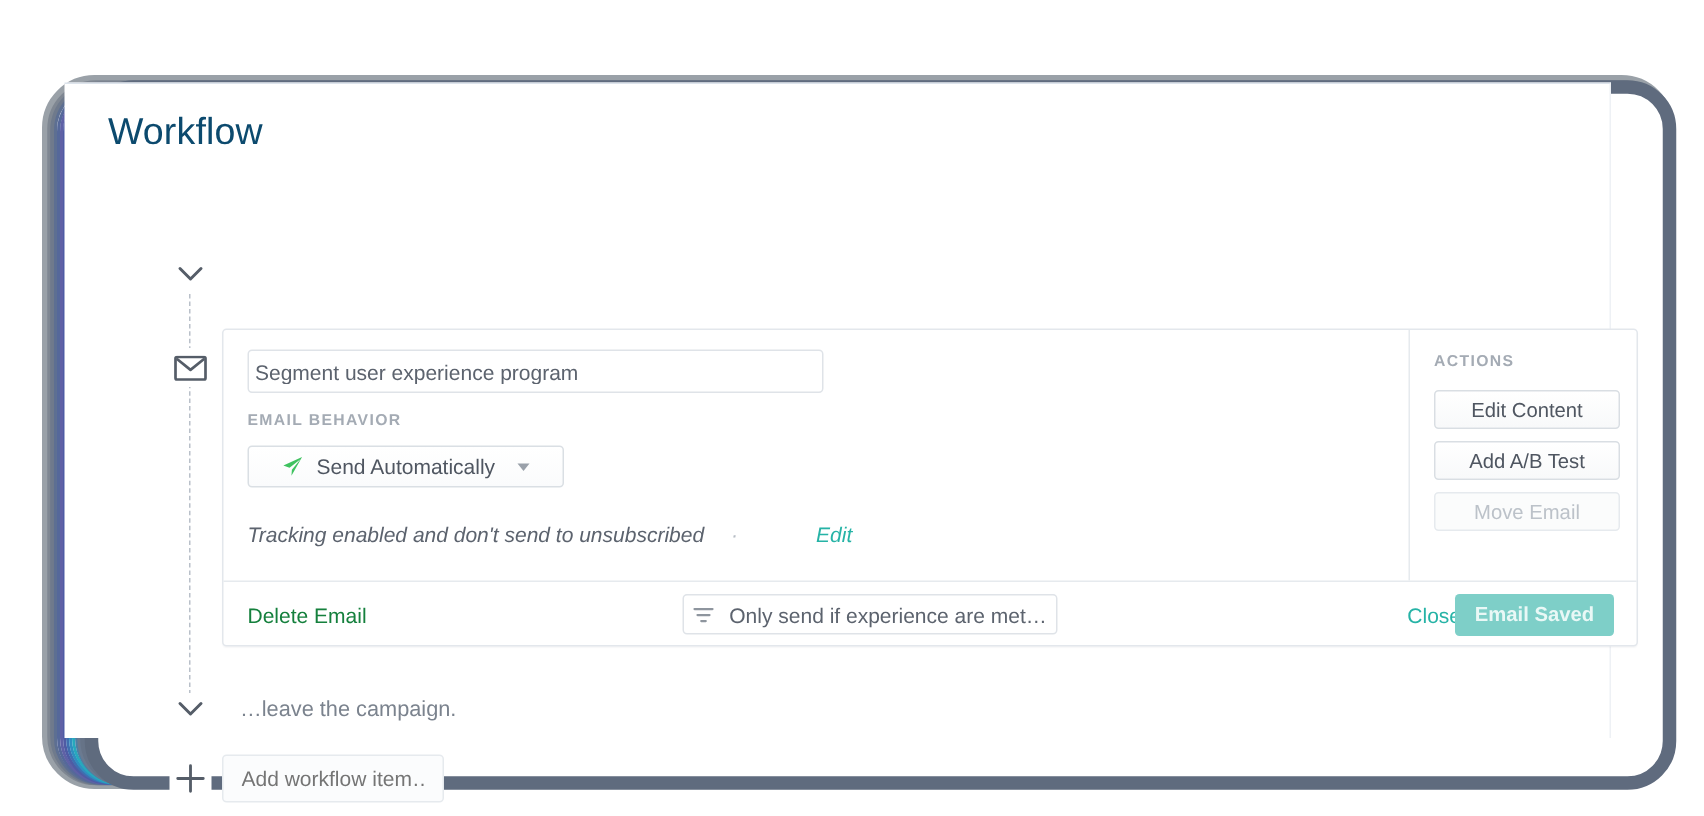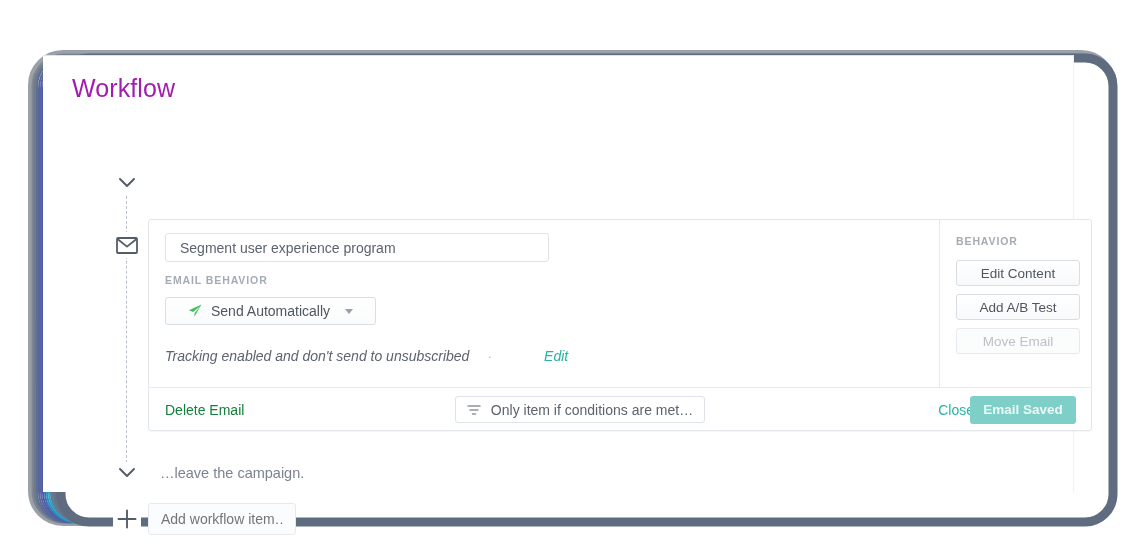--- a/index.html
+++ b/index.html
@@ -33,21 +33,21 @@
     border-top: 1px solid #dde4ec;
     border-right: 1px solid #eef1f5;
     z-index: 20;
   }
 
   .page-title {
     position: absolute;
     left: 29px; top: 18px;
     font-size: 25px;
     font-weight: 400;
-    color: #a21caf;
+    color: #0c4a6e;
     letter-spacing: 0.1px;
   }
 
   
   .rail-dash {
     position: absolute;
     left: 83px; top: 140px;
     width: 0; height: 272px;
     border-left: 1px dashed #b9c0c9;
     z-index: 21;
@@ -104,21 +104,21 @@
     background: #e6eaee;
   }
 
   .subject-input {
     position: absolute;
     left: 16px; top: 13px;
     width: 384px; height: 29px;
     border: 1px solid #dfe3e8;
     border-radius: 3px;
     background: #fff;
-    padding: 0 14px;
+    padding: 0 4px;
     font-family: "Liberation Sans", sans-serif;
     font-size: 14px;
     color: #5c636e;
     outline: none;
   }
 
   .field-label {
     position: absolute;
     left: 16px; top: 54px;
     font-size: 10.5px;
@@ -358,38 +358,38 @@
         <div class="tracking-row">
           <span>Tracking enabled and don't send to unsubscribed</span>
           <span class="tracking-dot">·</span>
           <a class="link-teal" href="#">Edit</a>
         </div>
       </div>
 
       <div class="panel-vdiv"></div>
 
       <div class="actions-col">
-        <div class="actions-title">BEHAVIOR</div>
+        <div class="actions-title">ACTIONS</div>
         <button class="action-btn btn-ab-test">Add A/B Test</button>
         <button class="action-btn btn-edit-content">Edit Content</button>
         <button class="action-btn btn-move-email" disabled="">Move Email</button>
       </div>
 
       <div class="panel-hdiv"></div>
 
       <div class="panel-foot">
         <a class="delete-email" href="#">Delete Email</a>
 
         <div class="conditions-btn">
           <span>
             <svg width="14" height="12" viewBox="0 0 14 12">
               <path d="M1 2 H13 M3 6 H11 M5.5 10 H8.5" stroke="#8e959e" stroke-width="1.5" stroke-linecap="round"></path>
             </svg>
           </span>
-          <span class="conditions-text">Only item if conditions are met…</span>
+          <span class="conditions-text">Only send if experience are met…</span>
         </div>
 
         <a class="close-link" href="#">Close</a>
         <button class="saved-btn">Email Saved</button>
       </div>
     </div>
 
     <input class="add-item" type="text" placeholder="Add workflow item…" style="">
   </div>
 </div>

